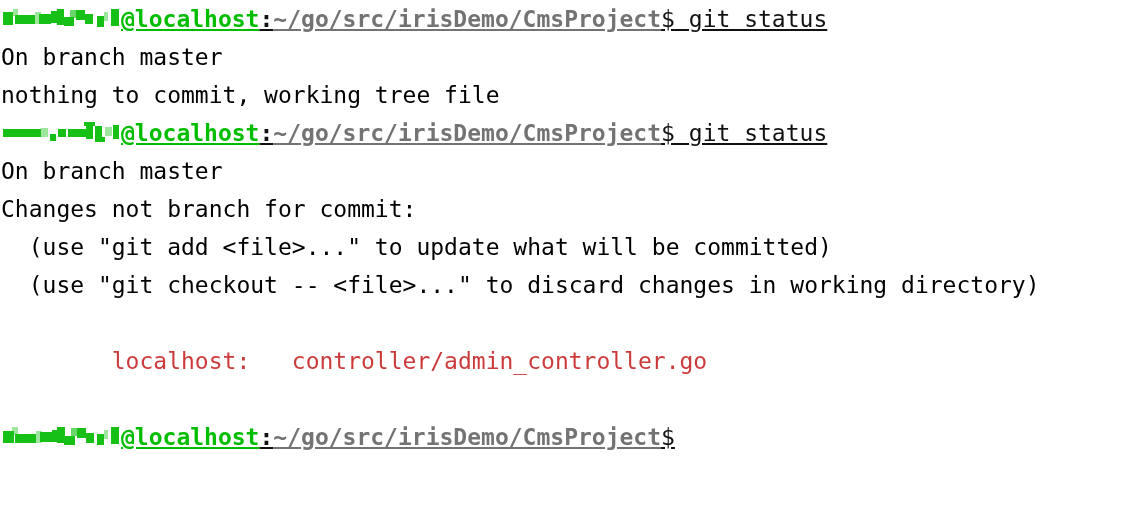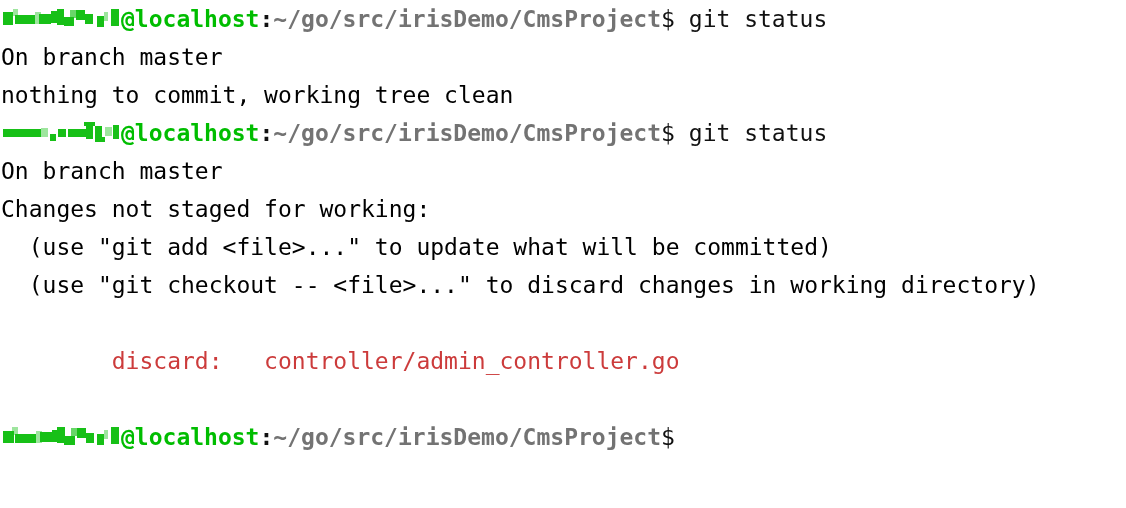--- a/index.html
+++ b/index.html
@@ -20,21 +20,21 @@
   }
   .line {
     height: 38px;
     white-space: pre;
     color: #000000;
     font-weight: 400;
     display: flex;
     align-items: center;
     padding-left: 1px;
   }
-  .seg { white-space: pre; display: inline-block; }
+  .seg { white-space: pre; display: inline-block; text-decoration: underline; }
   .seg-green  { color: #00bd00; font-weight: bold; }
   .seg-cyan   { color: #737373; font-weight: bold; }
   .seg-sep    { color: #111111; font-weight: bold; }
   .seg-plain  { color: #111111; font-weight: 400; }
   .seg-red    { color: #cc3b3b; font-weight: 400; }
 
   
   .redacted {
     display: inline-block;
     position: relative;
@@ -78,21 +78,21 @@
     </span>
     <span class="seg seg-green">@localhost</span>
     <span class="seg seg-sep">:</span>
     <span class="seg seg-cyan">~/go/src/irisDemo/CmsProject</span>
     <span class="seg seg-plain">$</span>
     <span class="seg seg-plain"> git status</span>
   </div>
 
   <div class="line">On branch master</div>
 
-  <div class="line">nothing to commit, working tree clean</div>
+  <div class="line">nothing to commit, working tree file</div>
 
   <div class="line">
     <span class="redacted" style="width:120px;">
       <i style="left:2px;top:9px;width:38px;height:8px;"></i>
       <i class="rfade" style="left:40px;top:8px;width:7px;height:9px;"></i>
       <i class="rlight2" style="left:49px;top:14px;width:6px;height:7px;"></i>
       <i style="left:57px;top:9px;width:8px;height:8px;"></i>
       <i style="left:67px;top:9px;width:18px;height:8px;"></i>
       <i style="left:85px;top:2px;width:7px;height:17px;"></i>
       <i style="left:83px;top:2px;width:11px;height:4px;"></i>
@@ -103,29 +103,29 @@
     </span>
     <span class="seg seg-green">@localhost</span>
     <span class="seg seg-sep">:</span>
     <span class="seg seg-cyan">~/go/src/irisDemo/CmsProject</span>
     <span class="seg seg-plain">$</span>
     <span class="seg seg-plain"> git status</span>
   </div>
 
   <div class="line">On branch master</div>
 
-  <div class="line">Changes not staged for working:</div>
+  <div class="line">Changes not branch for commit:</div>
 
   <div class="line">  (use "git add &lt;file&gt;..." to update what will be committed)</div>
 
   <div class="line">  (use "git checkout -- &lt;file&gt;..." to discard changes in working directory)</div>
 
   <div class="line blank"></div>
 
-  <div class="line seg-red">        discard:   controller/admin_controller.go</div>
+  <div class="line seg-red">        localhost:   controller/admin_controller.go</div>
 
   <div class="line blank"></div>
 
 
   <div class="line">
     <span class="redacted" style="width:120px;">
       <i style="left:2px;top:7px;width:11px;height:12px;"></i>
       <i class="rfade" style="left:11px;top:3px;width:6px;height:8px;"></i>
       <i style="left:14px;top:10px;width:21px;height:9px;"></i>
       <i class="rfade" style="left:35px;top:7px;width:6px;height:12px;"></i>

